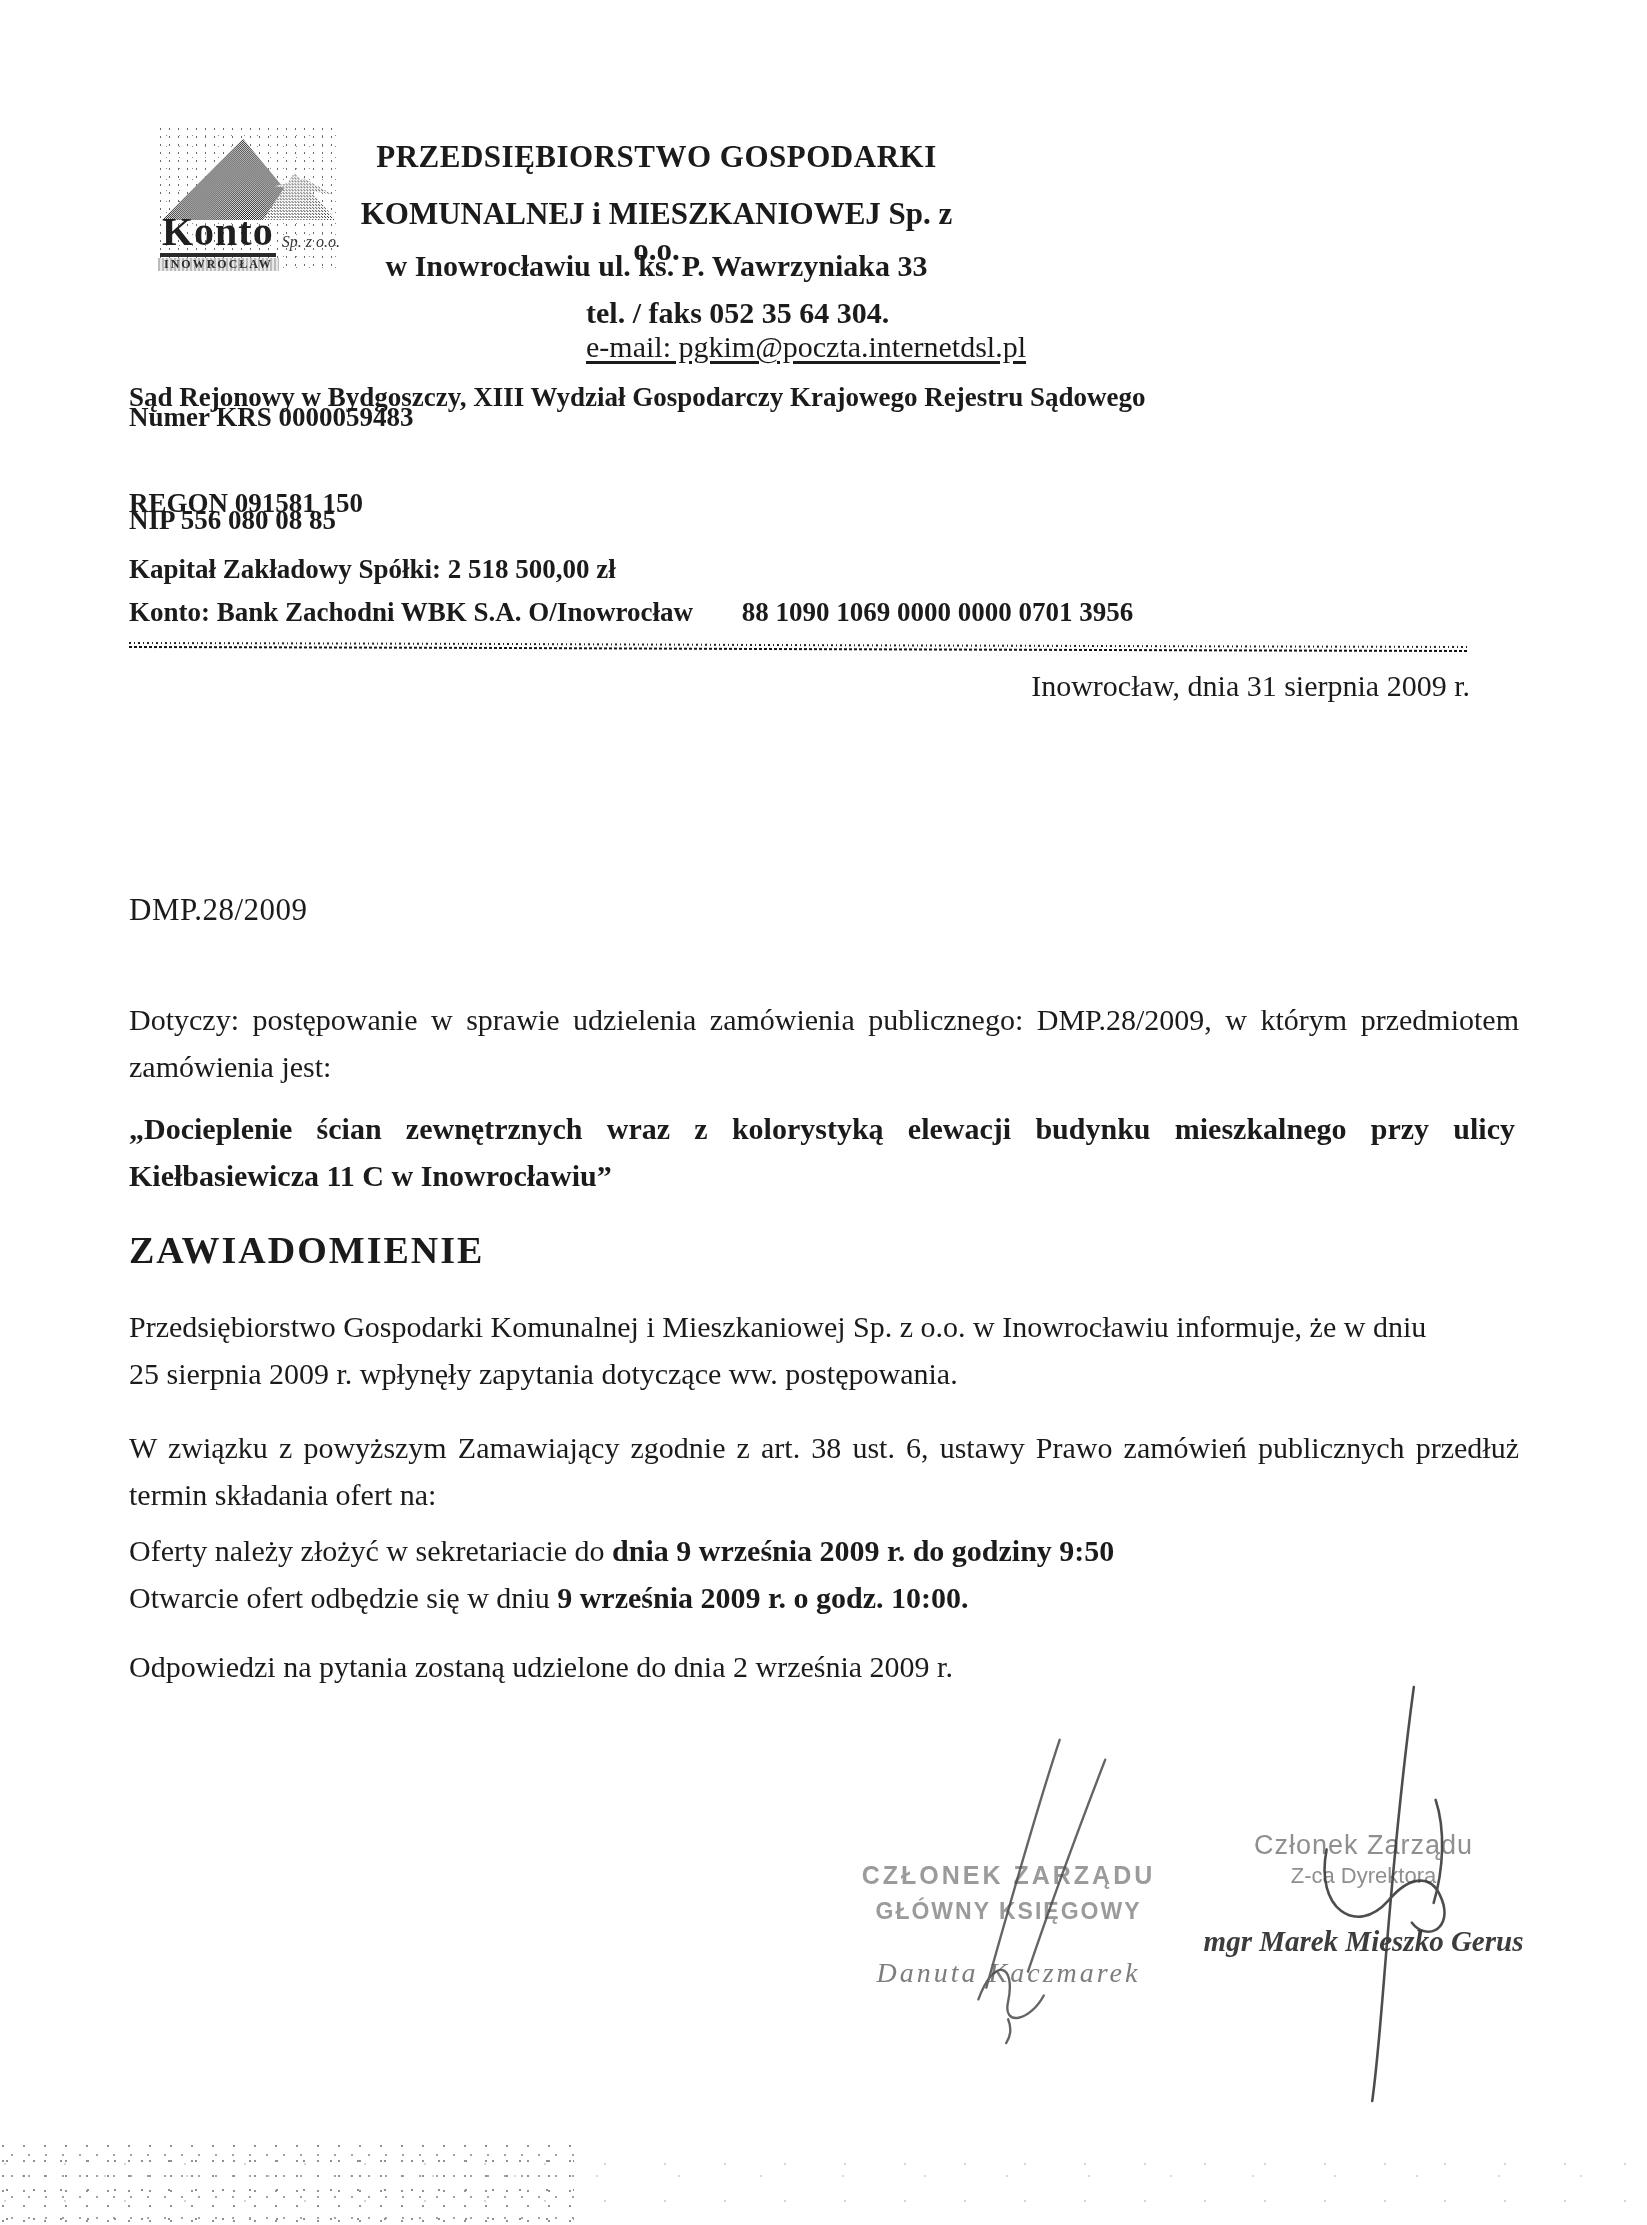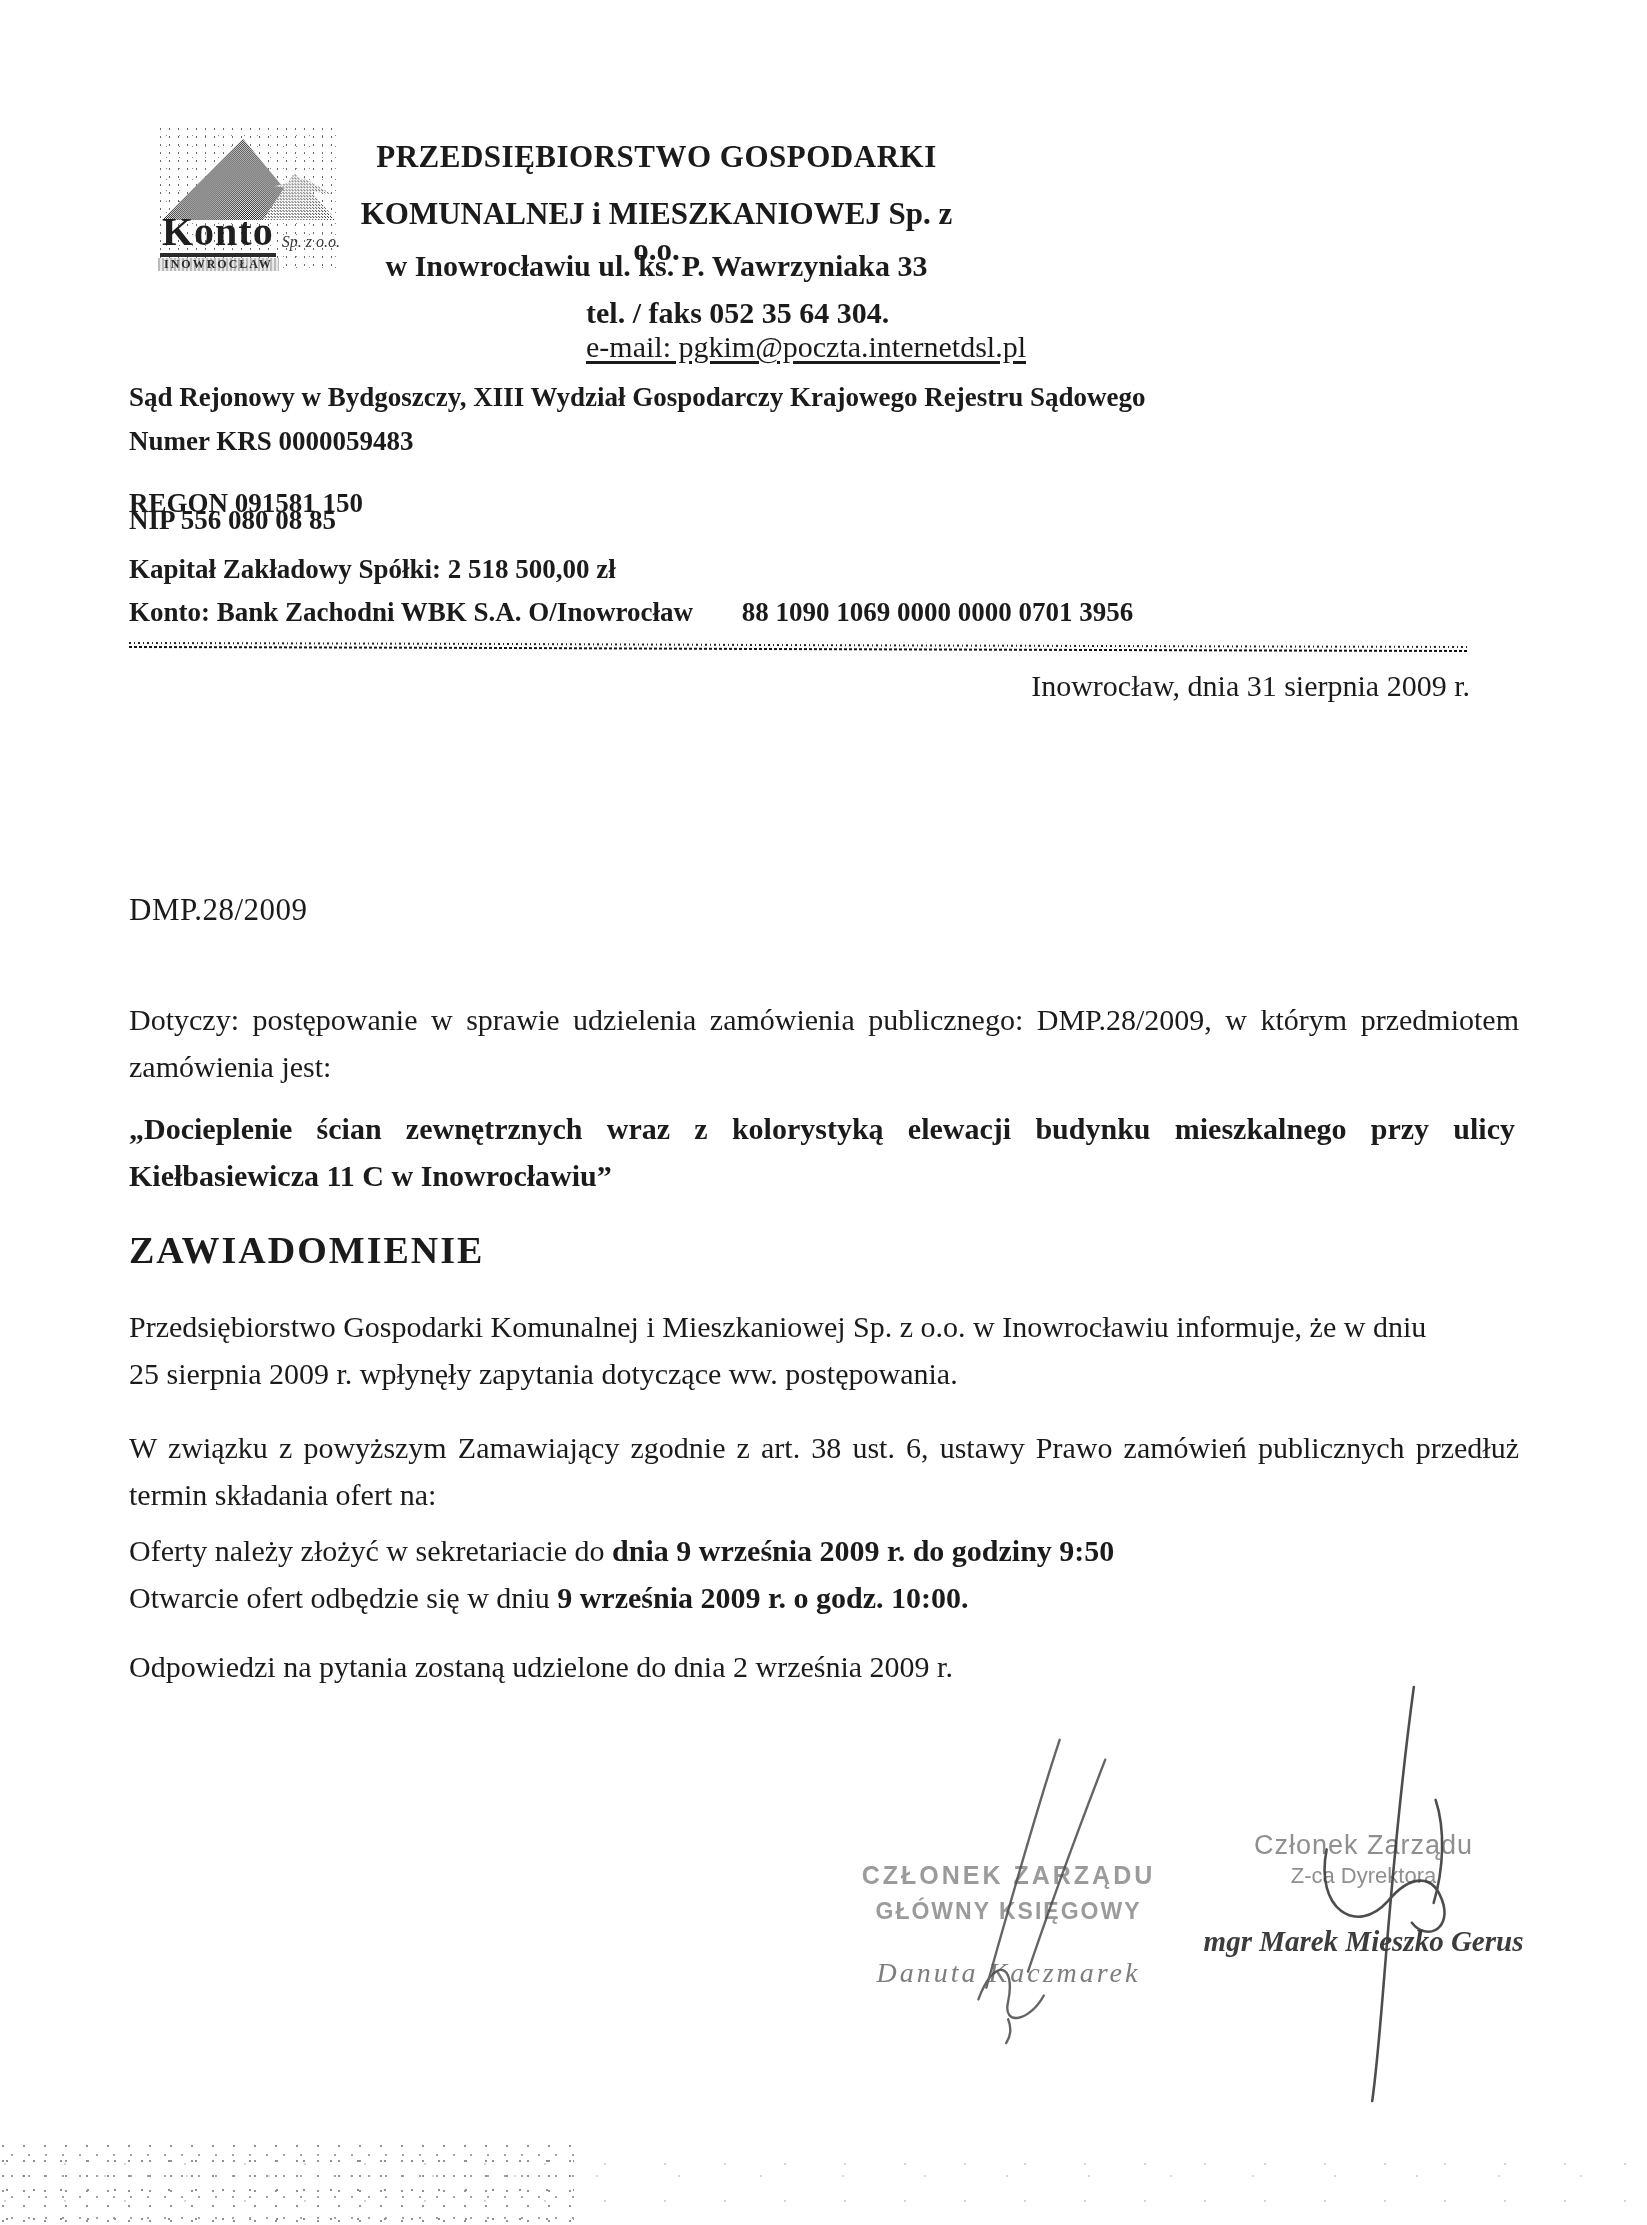--- a/index.html
+++ b/index.html
@@ -27,21 +27,21 @@
   .hline{font-weight:bold;}
   .h-center{left:347px;width:619px;text-align:center;}
   .h1{top:139px;font-size:31px;letter-spacing:0.5px;}
   .h2{top:196px;font-size:31px;}
   .h3{top:249px;font-size:30px;}
   .h4{left:586px;top:296px;font-size:30px;font-weight:bold;}
   .h5{left:586px;top:330px;font-size:30px;text-decoration:underline;text-underline-offset:4px;}
 
   
   .reg{left:129px;font-weight:bold;font-size:27px;white-space:nowrap;}
-  .reg1{top:382px;}.reg2{top:426px;}.reg3{top:469px;margin-top:36px;}.reg4{top:488px;text-align:right;}.reg5{top:554px;}.reg6{top:597px;}
+  .reg1{top:382px;}.reg2{top:402px;}.reg3{top:469px;margin-top:36px;}.reg4{top:488px;text-align:right;}.reg5{top:554px;}.reg6{top:597px;}
   .acct-num{margin-left:42px;}
 
   
   .divider{left:129px;top:644px;width:1340px;height:6px;transform:rotate(0.18deg);
     background:
       repeating-linear-gradient(90deg,#222 0 1.5px,transparent 1.5px 4.5px) left top/100% 2px no-repeat,
       repeating-linear-gradient(90deg,#111 0 3.5px,transparent 3.5px 5px) left bottom/100% 2.5px no-repeat;}
   .dateline{left:891px;top:669px;width:579px;text-align:right;font-size:30px;}
 
   

